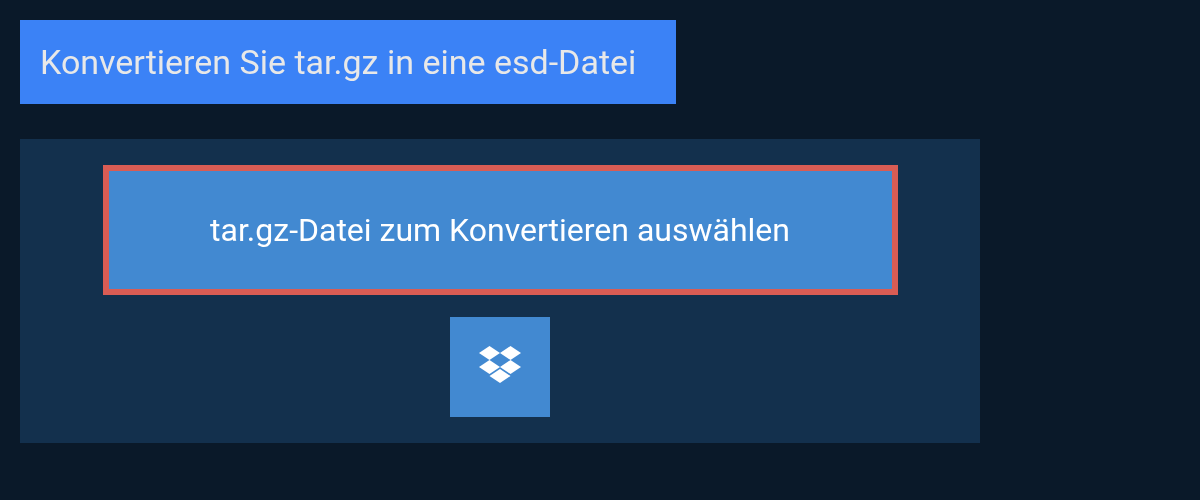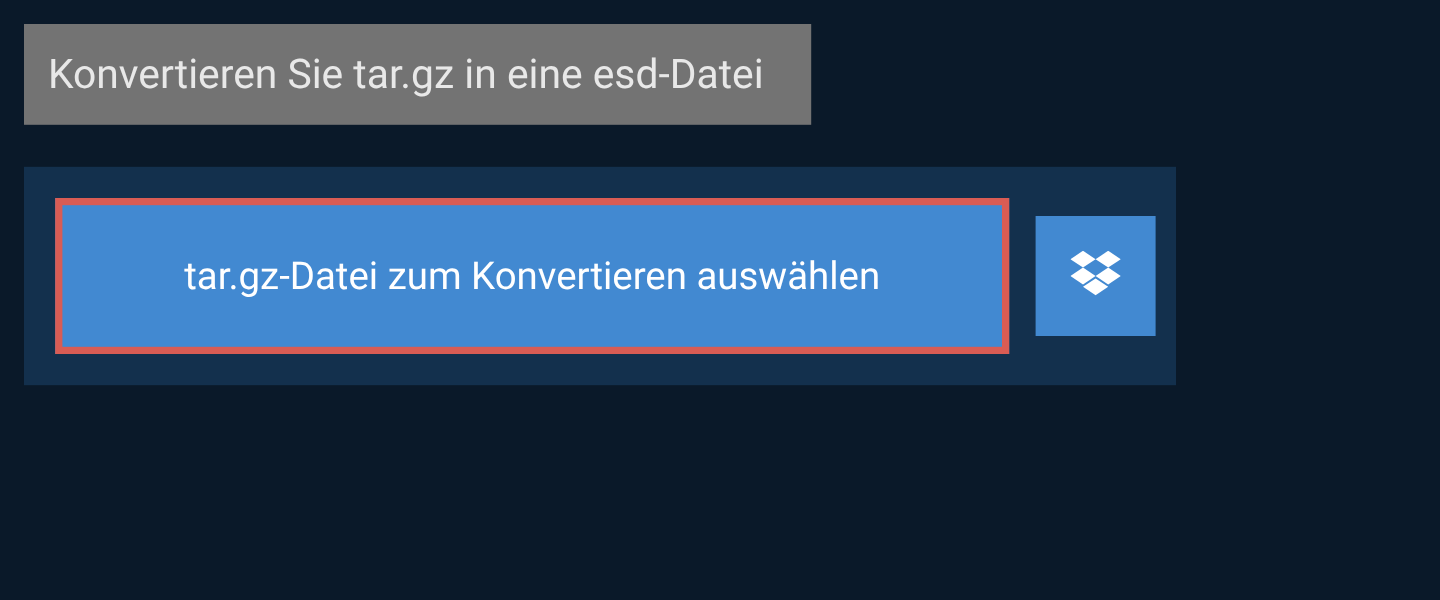--- a/index.html
+++ b/index.html
@@ -12,36 +12,37 @@
       height: 500px;
       background: #0a1929;
       font-family: -apple-system, BlinkMacSystemFont, "Segoe UI", Roboto, Helvetica, Arial, sans-serif;
       overflow: hidden;
     }
     .container {
       padding: 20px;
     }
     .heading-wrapper {
       display: inline-block;
-      background: #737373;
+      background: #3b82f6;
       padding: 22px 40px 22px 20px;
     }
     .heading {
       color: #e8e8e8;
       font-size: 34px;
       font-weight: 400;
     }
     .upload-panel {
       background: #13304d;
       margin-top: 35px;
       padding: 26px;
       display: flex;
       align-items: center;
       gap: 22px;
       width: 960px;
+      flex-direction: column;
     }
     .select-button {
       background: #4289d1;
       border: 6px solid #d95c54;
       color: #ffffff;
       font-size: 32px;
       font-weight: 400;
       padding: 40px 30px;
       cursor: pointer;
       text-align: center;

